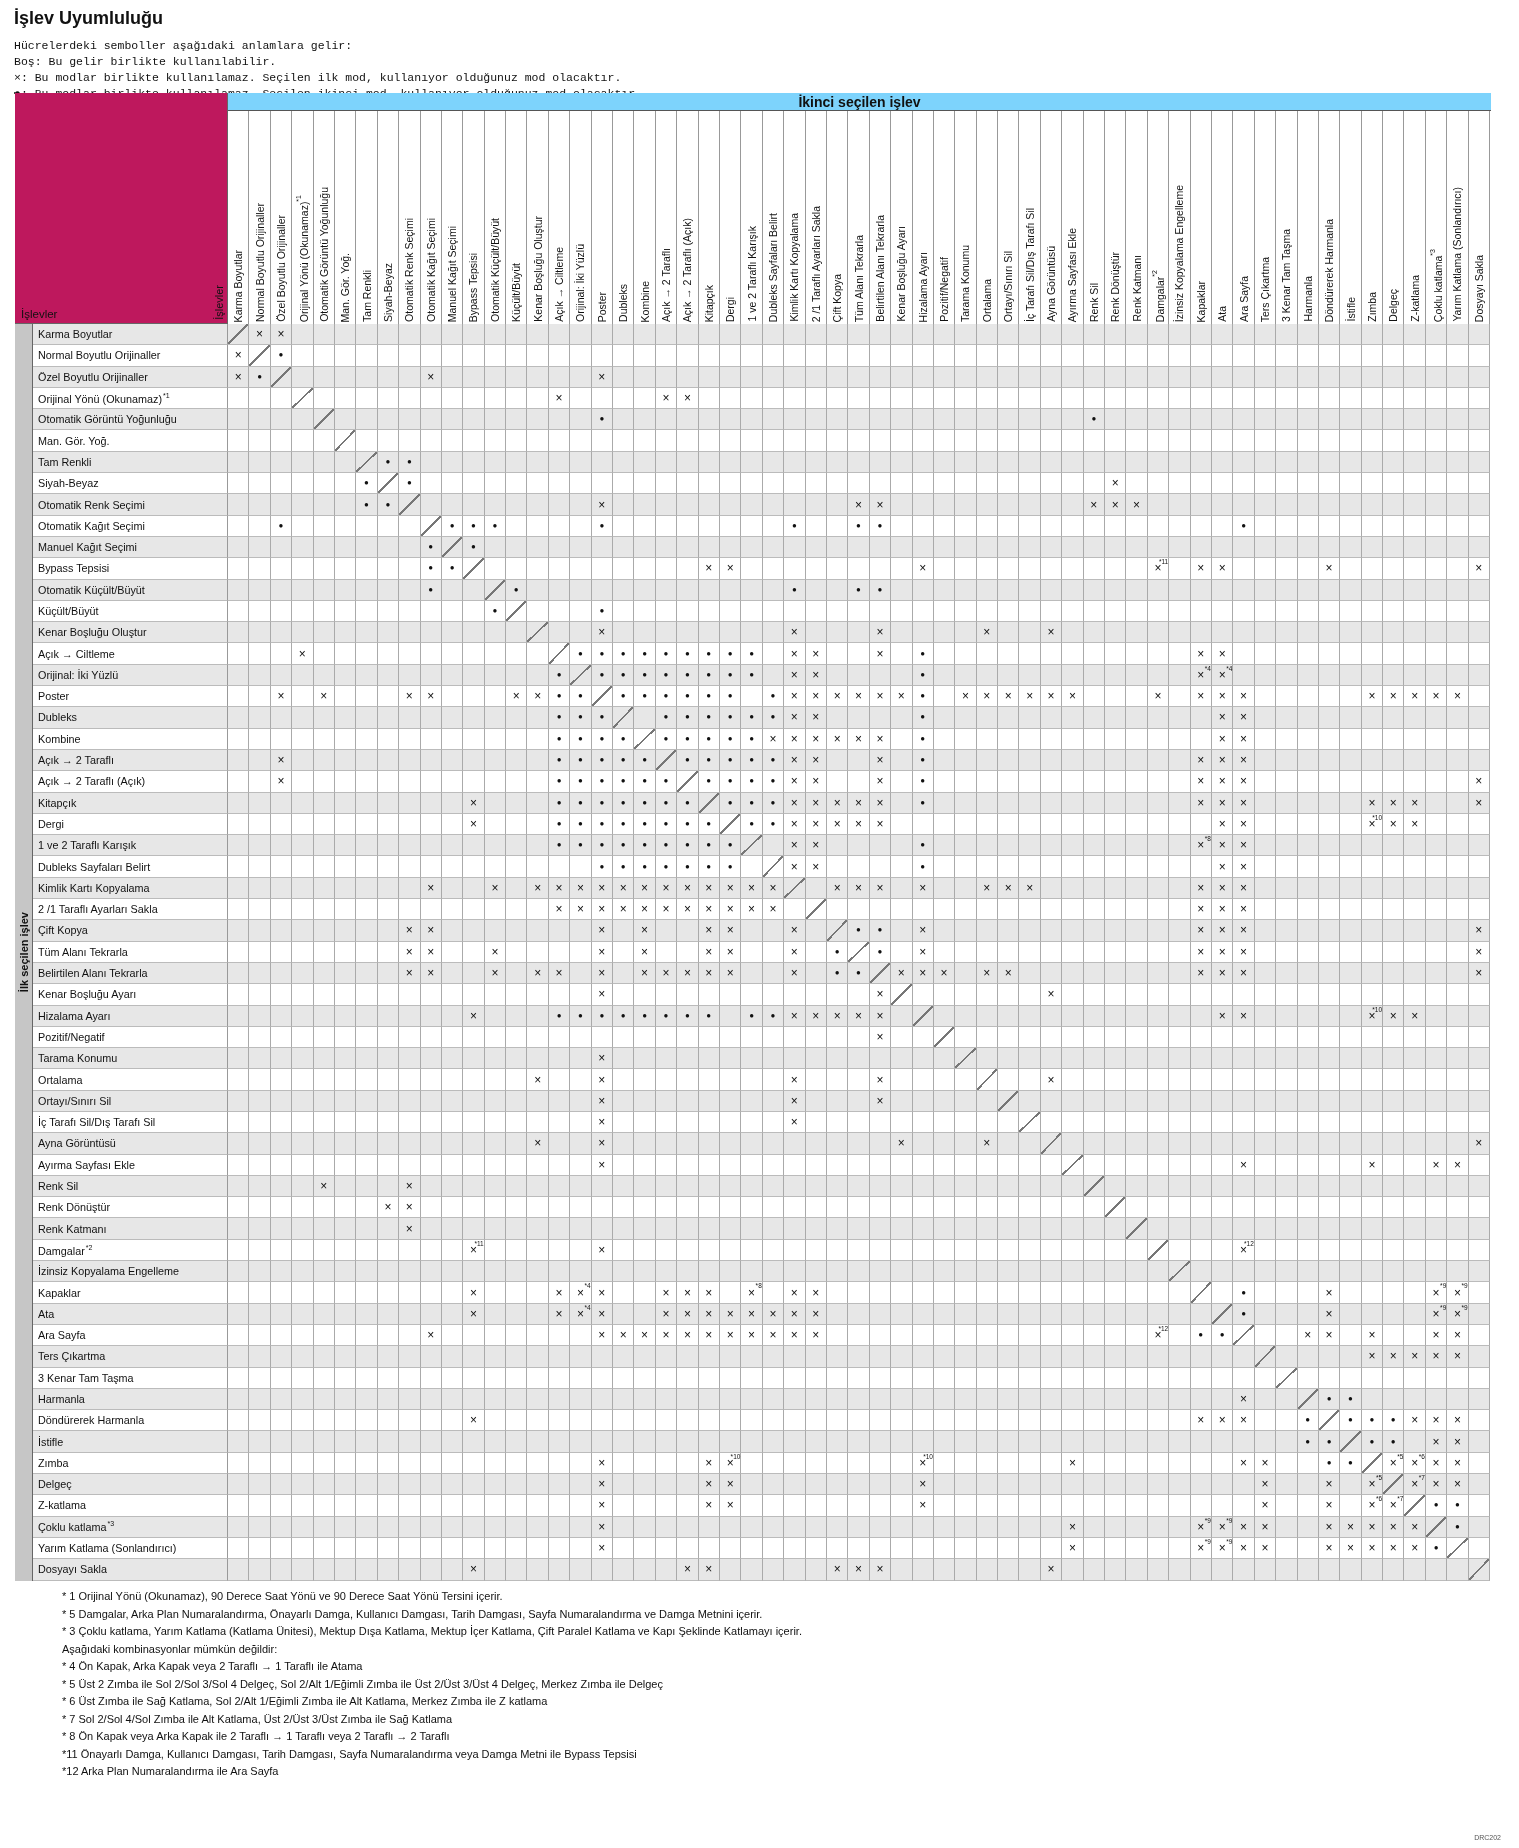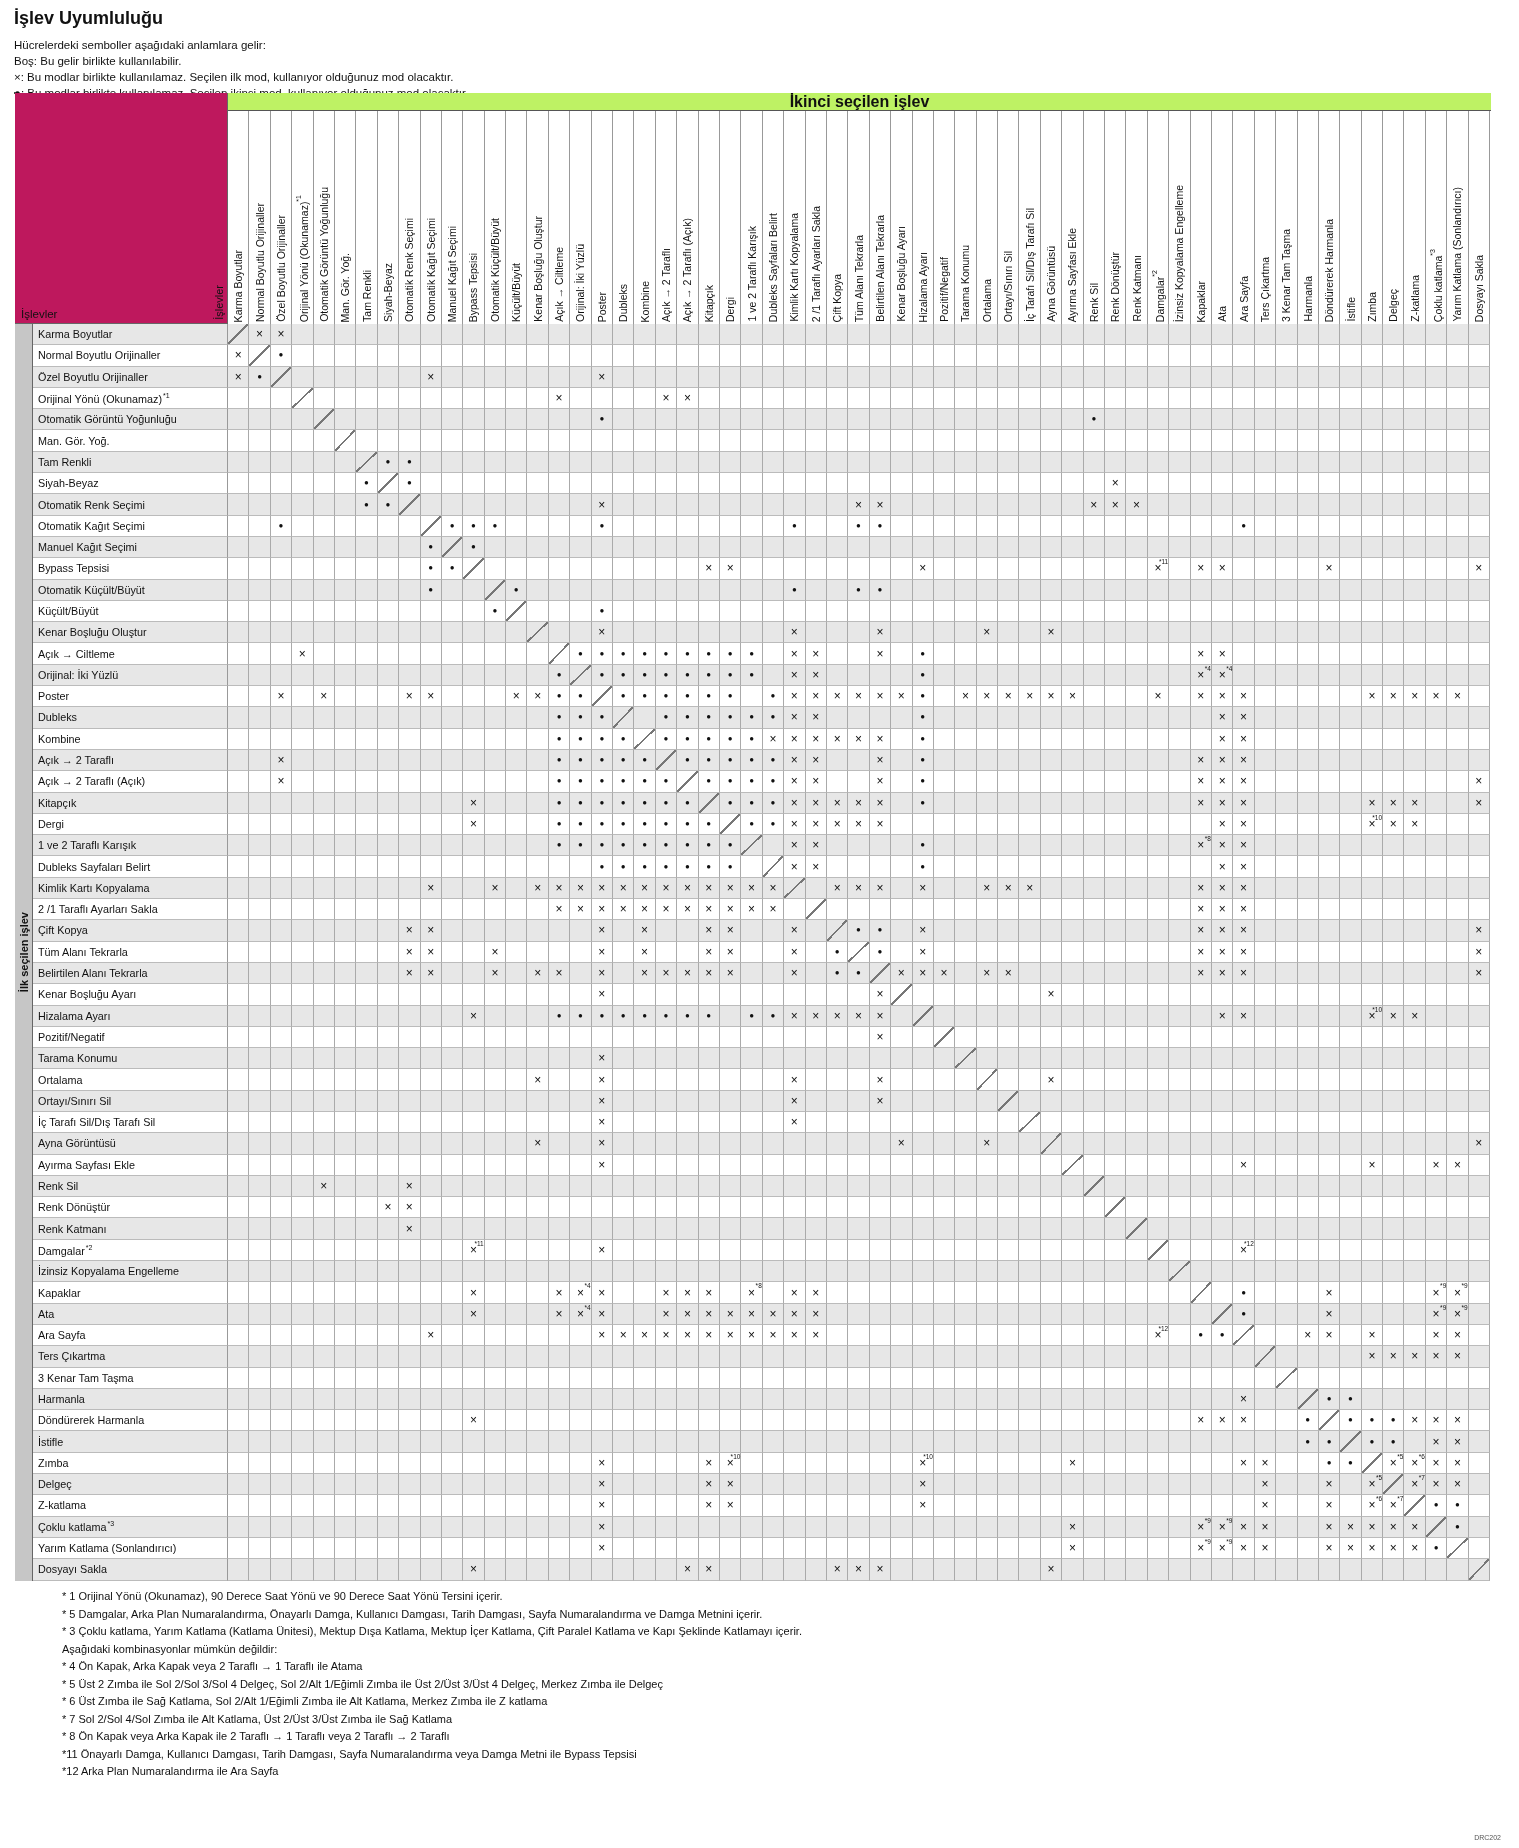--- a/index.html
+++ b/index.html
@@ -1,24 +1,24 @@
 <!DOCTYPE html>
 <html><head>
 <meta charset="utf-8">
 <style>
   html,body{margin:0;padding:0;background:#ffffff;}
   body{width:1519px;height:1848px;position:relative;font-family:"Liberation Sans","DejaVu Sans",sans-serif;color:#111;}
   #page-title{position:absolute;left:14px;top:8px;font-size:18px;font-weight:bold;}
   #legend{position:absolute;left:14px;top:38px;font-size:11.5px;line-height:15px;}
-  #legend div{margin-bottom:1px;}
+  #legend div{margin-bottom:1px;font-family:Liberation Mono, monospace;}
   #table{position:absolute;left:14px;top:92px;border:1px solid #444;background:#fff;}
   #corner{position:absolute;left:0;top:0;width:213px;height:231px;border-right:1px solid #666;border-bottom:1px solid #666;background:#be185d;box-sizing:border-box;}
   #corner .h-label{position:absolute;left:6px;bottom:3px;font-size:11.5px;}
   #corner .v-label{position:absolute;right:2px;bottom:3px;font-size:11px;writing-mode:vertical-rl;transform:rotate(180deg);}
-  #band{position:absolute;left:213px;top:0;width:1263px;height:18px;background:#bef264;border-bottom:1px solid #555;box-sizing:border-box;display:flex;align-items:center;justify-content:center;font-size:16px;font-weight:bold;}
+  #band{position:absolute;left:213px;top:0;width:1263px;height:18px;background:#7dd3fc;border-bottom:1px solid #555;box-sizing:border-box;display:flex;align-items:center;justify-content:center;font-size:14px;font-weight:bold;}
   #colheads{position:absolute;left:213px;top:18px;width:1263px;height:213px;display:flex;}
   .colhead{width:21.4px;box-sizing:border-box;border-right:1px solid #999;background:#fff;display:flex;flex-direction:column;justify-content:flex-end;align-items:center;overflow:hidden;}
   .colhead span{writing-mode:vertical-rl;transform:rotate(180deg);font-size:10.5px;white-space:nowrap;padding-top:2px;}
   .colhead sup{font-size:7px;}
   #strip{position:absolute;left:0;top:231px;width:18px;height:1256.7px;background:#c6c6c6;border-right:1px solid #666;box-sizing:border-box;display:flex;align-items:center;justify-content:center;}
   #strip span{writing-mode:vertical-rl;transform:rotate(180deg);font-size:11px;font-weight:bold;white-space:nowrap;}
   #rows{position:absolute;left:18px;top:231px;}
   .mrow{display:flex;height:21.3px;box-sizing:border-box;}
   .rowlabel{width:195px;box-sizing:border-box;border-right:1px solid #999;border-bottom:1px solid #bbb;font-size:10.8px;padding-left:5px;display:flex;align-items:center;white-space:nowrap;overflow:hidden;}
   .rowlabel sup{font-size:7px;margin-left:1px;}

